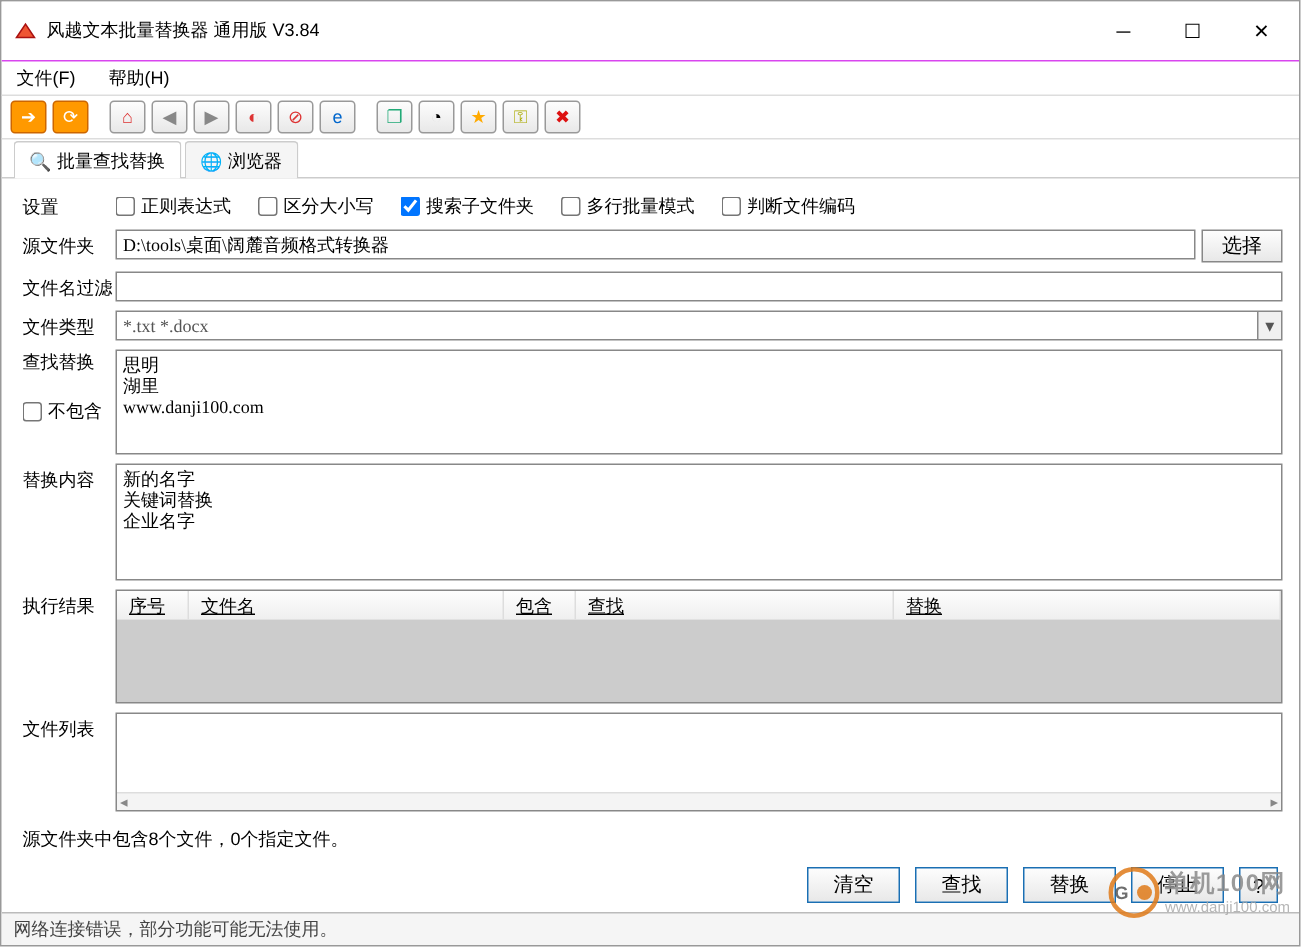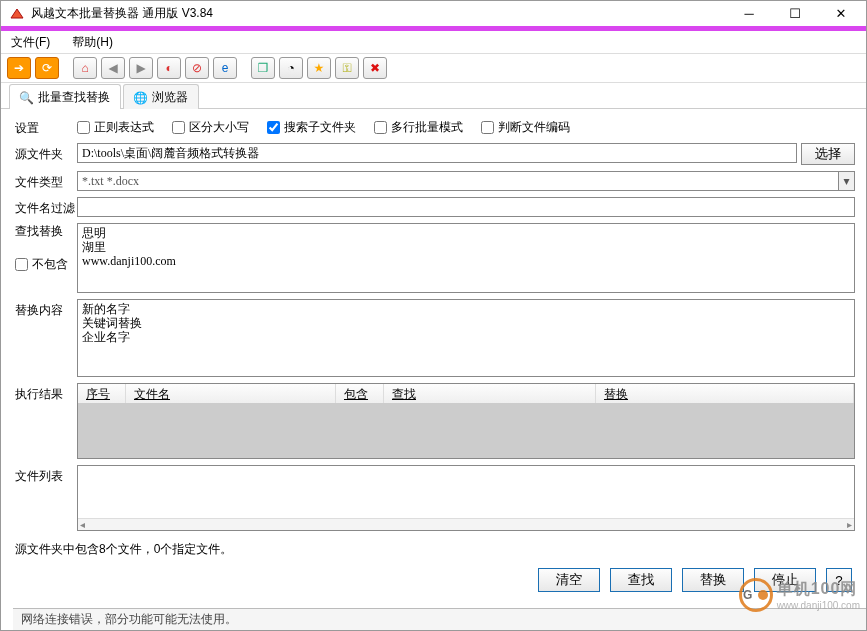--- a/index.html
+++ b/index.html
@@ -1,17 +1,17 @@
 <!DOCTYPE html>
 <html><head>
 <meta charset="utf-8">
 <style>
 * { box-sizing: border-box; margin: 0; padding: 0; }
 body { font-family: "Microsoft YaHei", SimSun, sans-serif; font-size: 12px; background: #fff; width: 867px; height: 631px; position: relative; overflow: hidden; border: 1px solid #999; }
-.titlebar { height: 30px; display: flex; align-items: center; padding: 0 2px 0 8px; background: #fff; border-bottom: 5px solid #d946ef; }
+.titlebar { height: 40px; display: flex; align-items: center; padding: 0 2px 0 8px; background: #fff; border-bottom: 1px solid #d946ef; }
 .titlebar .icon { width: 16px; height: 16px; margin-right: 6px; }
 .titlebar .title { flex: 1; font-size: 12px; color: #000; }
 .titlebar .winbtn { width: 46px; height: 28px; display: flex; align-items: center; justify-content: center; font-size: 13px; }
 .menubar { height: 22px; display: flex; align-items: center; padding: 0 6px; gap: 14px; color: #000; }
 .menubar span { padding: 2px 4px; }
 .addressbar { height: 30px; display: flex; align-items: center; padding: 4px 6px; gap: 4px; border-top: 1px solid #ddd; border-bottom: 1px solid #ddd; }
 .addressbar select { width: 290px; height: 22px; font-size: 12px; }
 .tbicon { width: 24px; height: 22px; border: 1px solid #999; border-radius: 3px; display: inline-flex; align-items: center; justify-content: center; background: linear-gradient(#fdfdfd,#e8e8e8); font-size: 12px; }
 .sep { width: 6px; }
 .tabs { height: 26px; display: flex; align-items: flex-end; padding: 0 8px; border-bottom: 1px solid #ccc; gap: 2px; }
@@ -34,21 +34,21 @@
 .resultgrid { flex: 1; border: 1px solid #888; text-decoration: underline; }
 .gridhead { display: flex; height: 20px; background: linear-gradient(#fdfdfd,#efefef); border-bottom: 1px solid #ccc; font-size:12px; }
 .gridhead div { border-right: 1px solid #ddd; padding: 2px 8px; }
 .gridbody { height: 54px; background: #ccc; }
 .filelist { flex: 1; height: 66px; border: 1px solid #888; position: relative; }
 .scrollhint { position:absolute; bottom:0; left:0; right:0; height:12px; display:flex; justify-content:space-between; padding:0 2px; color:#888; background:#f4f4f4; border-top:1px solid #ddd; font-size:10px; }
 .statusline { padding: 4px 14px; font-size: 12px; }
 .btnbar { display: flex; justify-content: flex-end; gap: 10px; padding: 6px 14px 10px; }
 .btnbar button { width: 62px; height: 24px; border: 1px solid #1a6fb3; background: linear-gradient(#fdfdfd,#e8e8e8); }
 .btnbar button.help { width: 26px; }
-.footer { position: absolute; bottom: 0; left: 12px; right: 0; height: 22px; border-top: 1px solid #bbb; background: #f5f5f5; padding: 3px 8px; font-size: 12px; color:#444; display:flex; align-items:center; }
+.footer { position: absolute; bottom: 0; left: 0; right: 0; height: 22px; border-top: 1px solid #bbb; background: #f5f5f5; padding: 3px 8px; font-size: 12px; color:#444; display:flex; align-items:center; }
 .watermark { position: absolute; right: 6px; bottom: 18px; display: flex; align-items: center; gap: 4px; opacity: 0.85; }
 .watermark .logo { width: 34px; height: 34px; border-radius: 50%; border: 3px solid #e07b1a; display:flex; align-items:center; justify-content:center; }
 .watermark .logo .inner { width:10px; height:10px; border-radius:50%; background:#e07b1a; margin-left:6px; }
 .watermark .txt { font-size: 16px; font-weight: bold; color: #8a8a8a; letter-spacing:1px; }
 .subrow { margin-top: 14px; }
 .notinclude { display:flex; align-items:center; gap:4px; padding-top:2px; }
 </style>
 </head>
 <body>
 
@@ -127,30 +127,30 @@
     </div>
   </div>
 
   <div class="row">
     <label class="lab">源文件夹</label>
     <input type="text" class="src" value="D:\tools\桌面\阔麓音频格式转换器" style="">
     <button class="selectbtn">选择</button>
   </div>
 
   <div class="row">
+    <label class="lab">文件名过滤</label>
+    <input type="text" class="filter" value="" style="">
+  </div>
+
+  <div class="row">
     <label class="lab">文件类型</label>
     <div class="filetype">
       <span>*.txt *.docx</span>
       <span class="dd">▾</span>
     </div>
-  </div>
-
-  <div class="row">
-    <label class="lab">文件名过滤</label>
-    <input type="text" class="filter" value="" style="">
   </div>
 
   <div class="row">
     <div style="width:62px">
       <label class="lab" style="width:auto">查找替换</label>
       <label class="notinclude subrow">
           <input type="checkbox" style="">
           <span>不包含</span>
         </label>
     </div>

